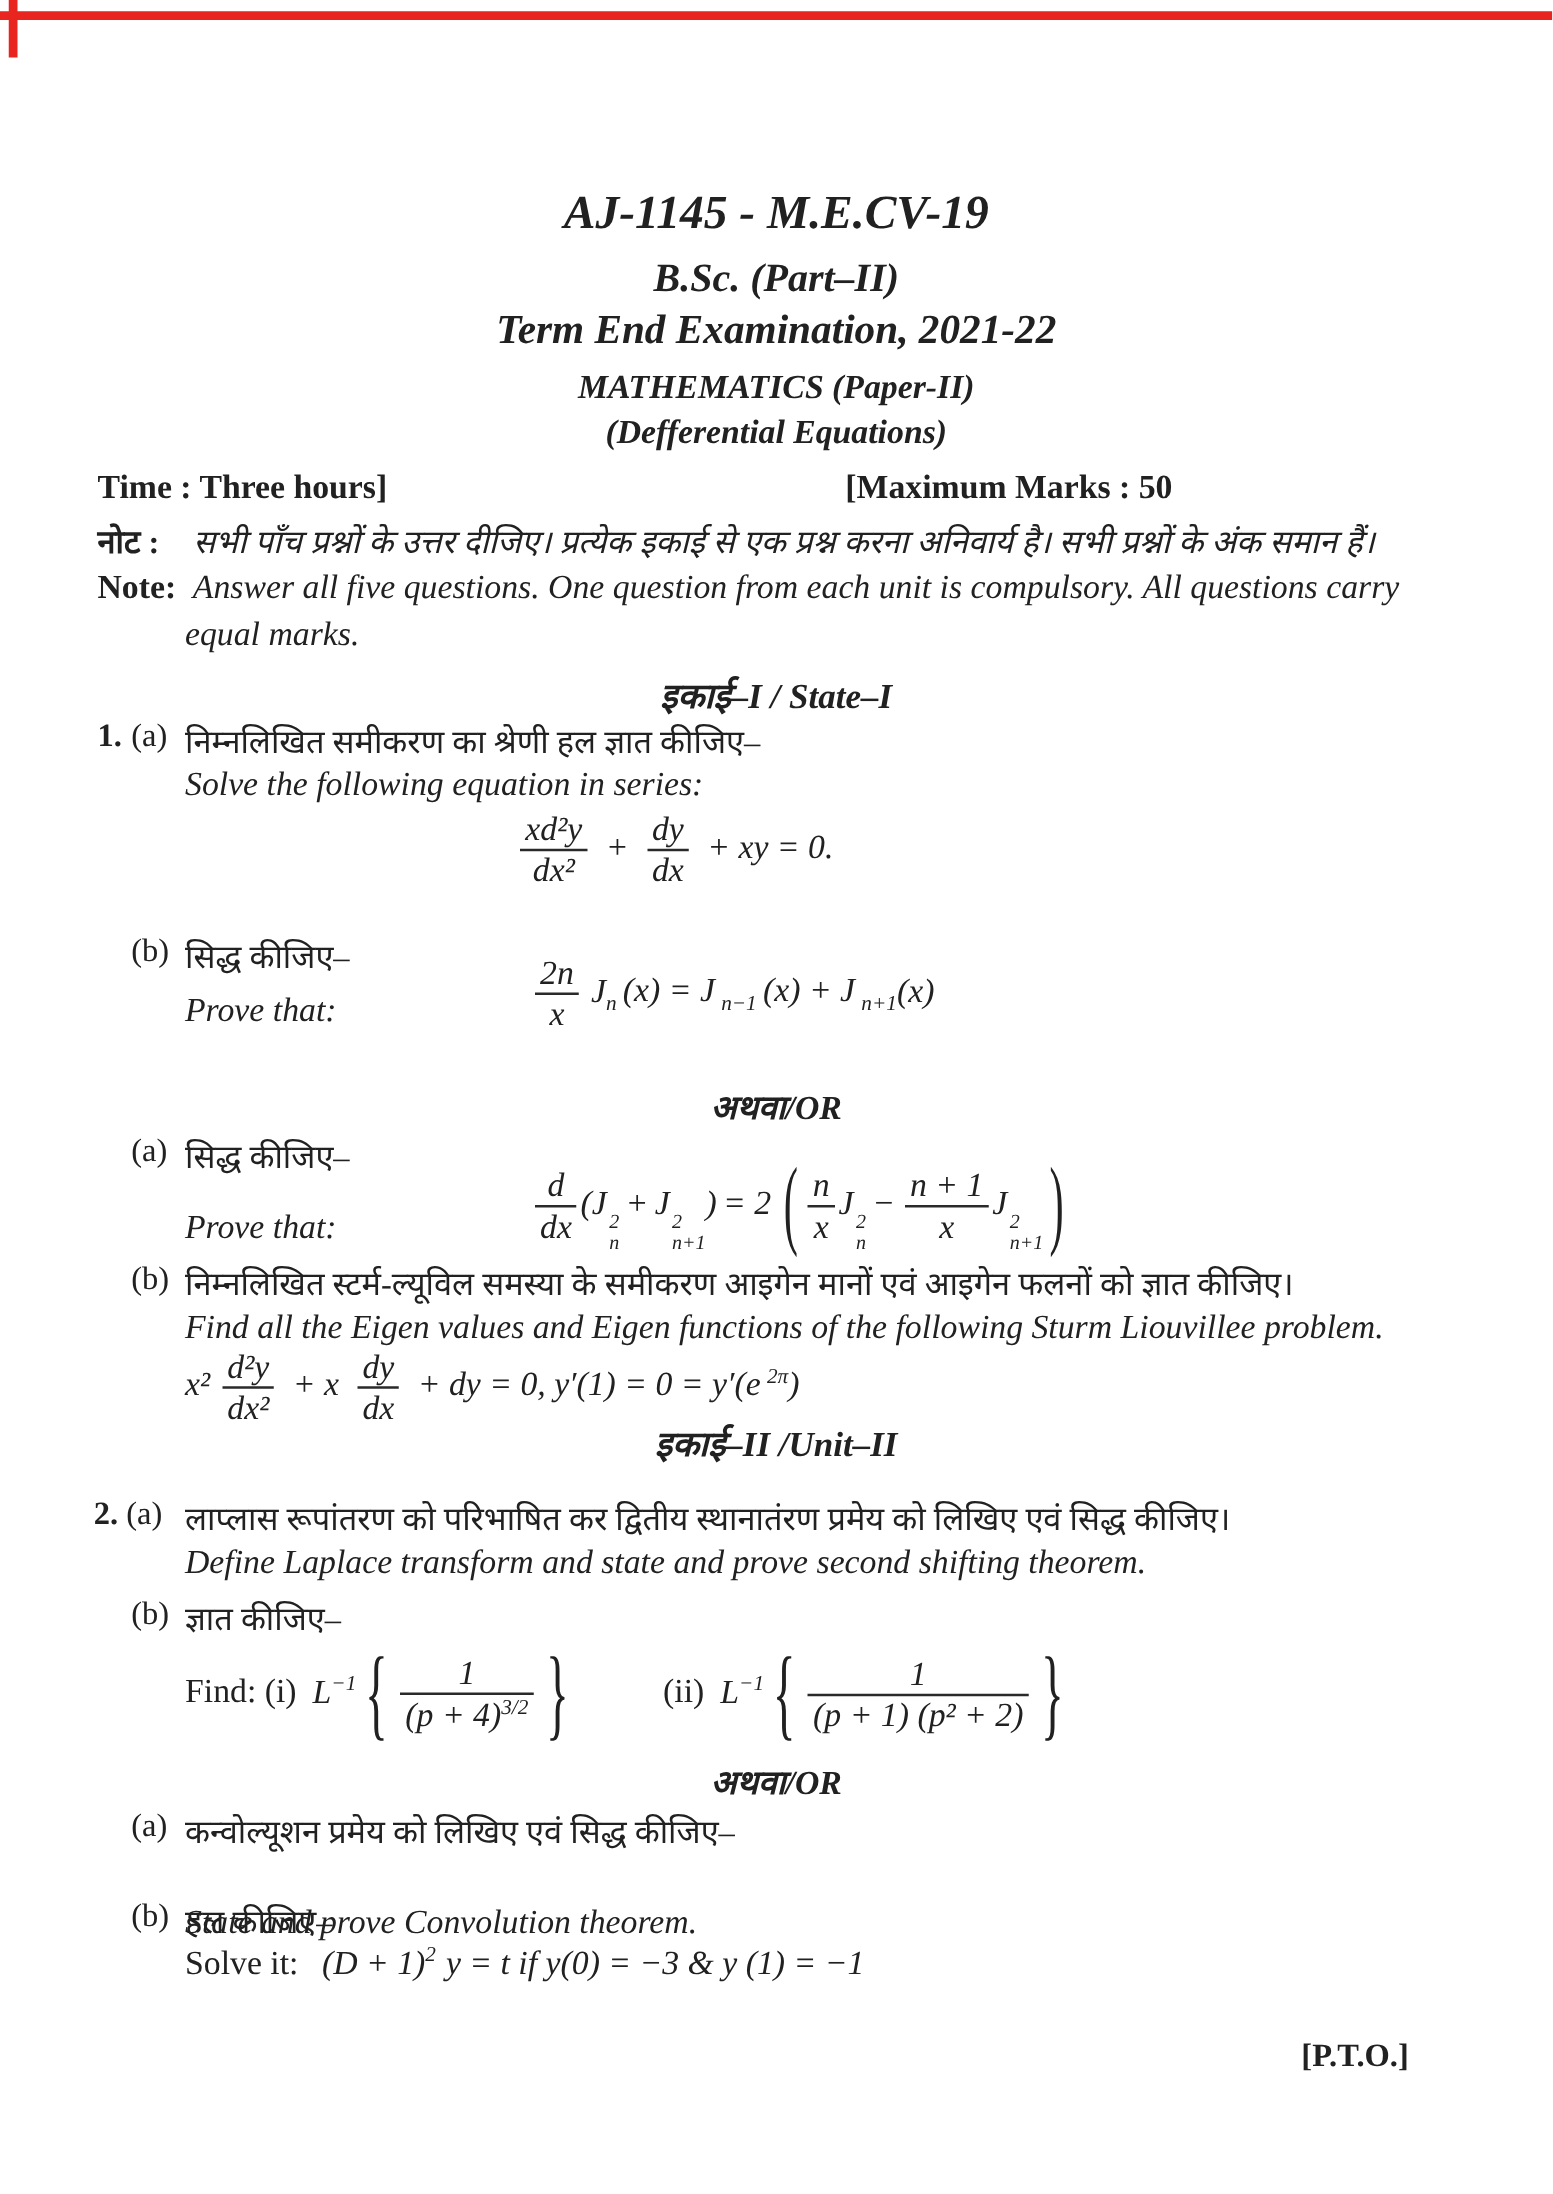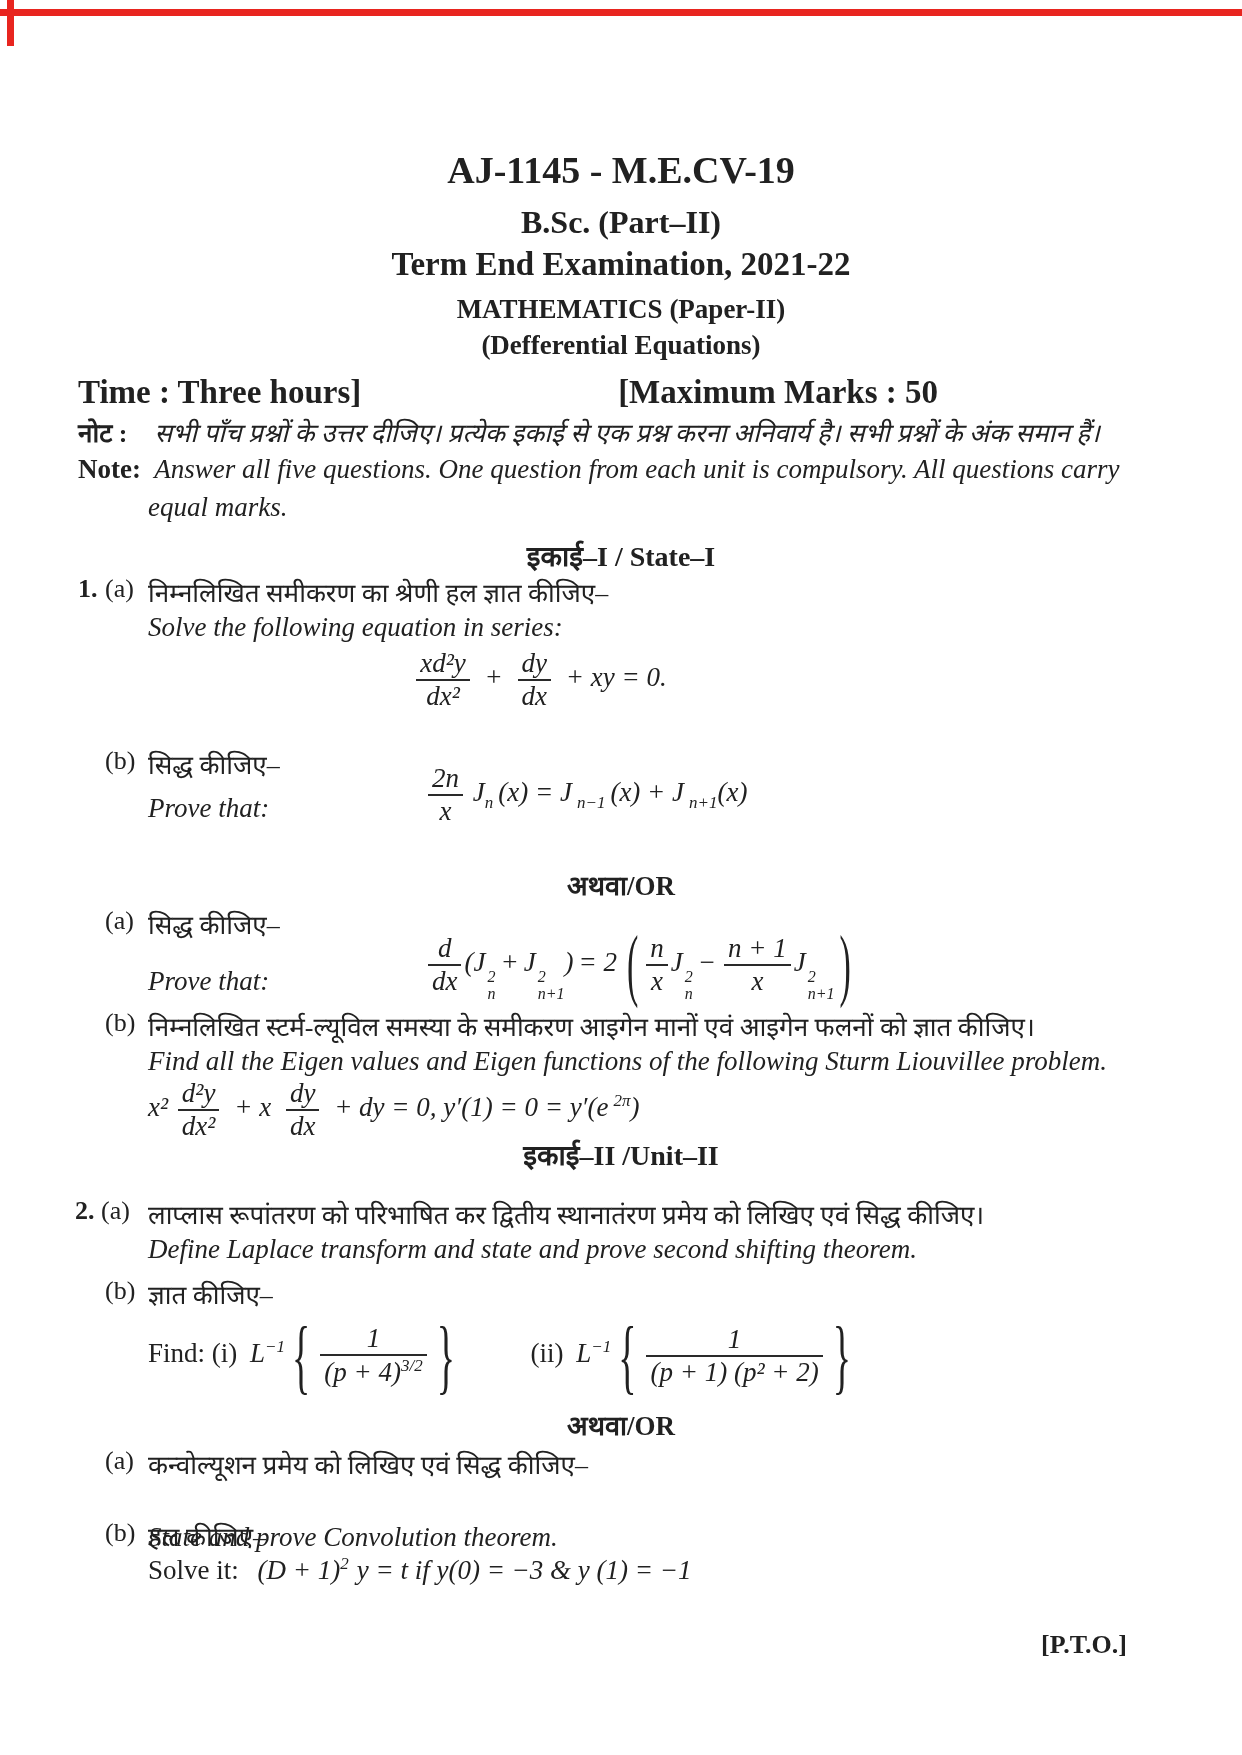--- a/index.html
+++ b/index.html
@@ -1,35 +1,35 @@
 <!DOCTYPE html>
 <html><head>
 <meta charset="utf-8">
 <style>
   html,body { margin:0; padding:0; background:#ffffff; }
   .page {
     position:relative; width:1242px; height:1755px; background:#ffffff;
     font-family:"Liberation Serif", serif; color:#212121; overflow:hidden;
   }
   .abs { position:absolute; white-space:nowrap; }
-  .center { left:0; width:1242px; text-align:center; }
+  .center { left:0; width:1242px; text-align:center;font-style:italic; }
   .it { font-style:italic; }
 
   
   .red-h { position:absolute; top:9px; left:0; width:1242px; height:7px; background:#e8251f; }
   .red-v { position:absolute; top:0; left:7px; width:7px; height:46px; background:#e8251f; }
 
   
   .t-code    { top:148px; font-size:38px; font-weight:bold; }
   .t-course  { top:204px; font-size:32px; font-weight:bold; }
   .t-exam    { top:246px; font-size:33px; font-weight:bold; }
   .t-subject { top:294px; font-size:27px; font-weight:bold; }
   .t-paper   { top:330px; font-size:27px; font-weight:bold; }
 
-  .time-row { top:374px; left:78px; width:860px; display:flex; justify-content:space-between; font-size:33px; font-weight:bold; }
+  .time-row { top:374px; left:78px; width:860px; display:flex; justify-content:space-between; font-size:27px; font-weight:bold; }
 
   .note-hi { top:414px; left:78px; font-size:26px; }
   .note-hi .lbl { font-weight:bold; display:inline-block; width:70px; }
   .note-en { top:454px; left:78px; font-size:27px; }
   .note-en .lbl { font-weight:bold; display:inline-block; width:70px; font-style:normal; }
   .note-en2 { top:492px; left:148px; font-size:27px; }
 
   .unit-head { font-size:28px; font-weight:bold; }
   .u1 { top:536px; }
   .u2 { top:1135px; }

